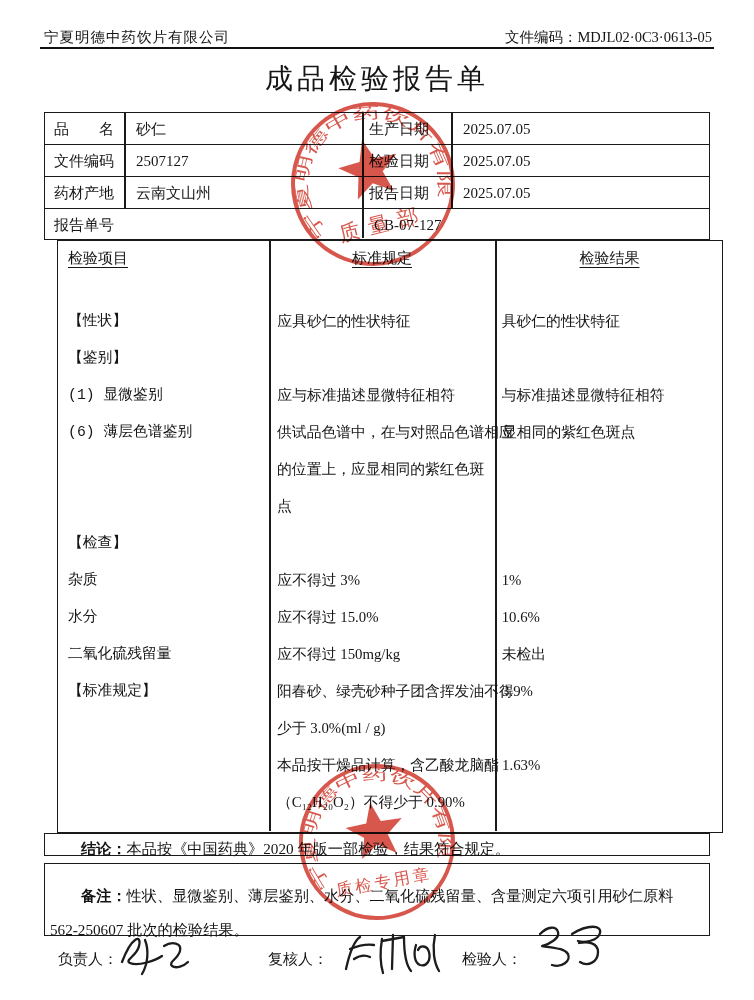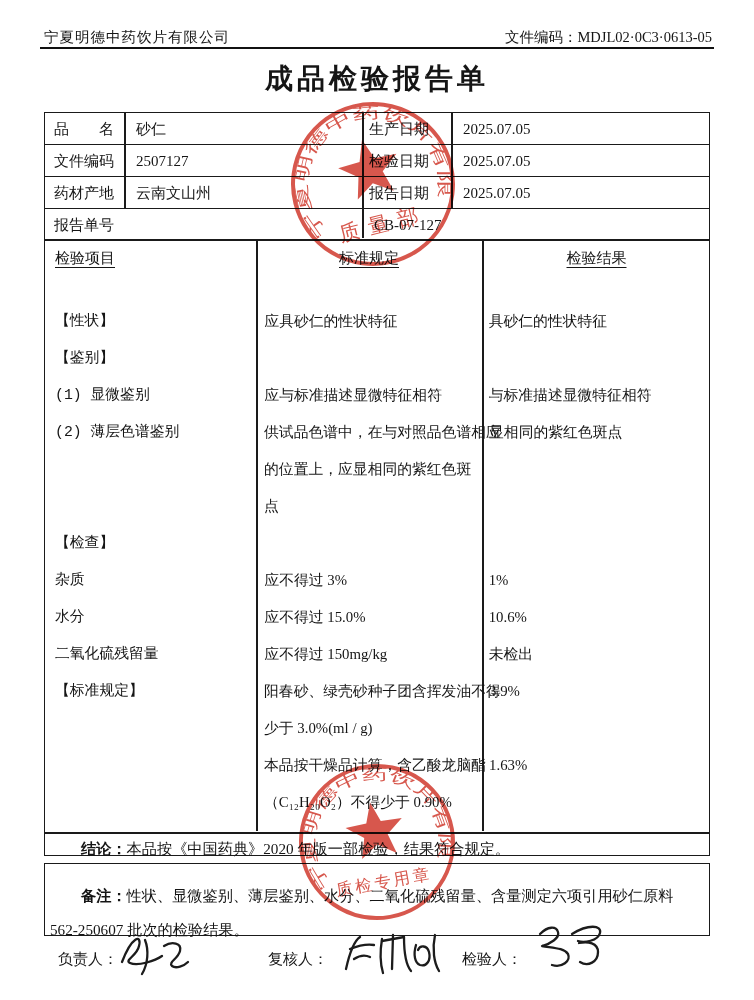--- a/index.html
+++ b/index.html
@@ -3,28 +3,28 @@
 <meta charset="utf-8">
 <style>
   html,body{margin:0;padding:0;background:#888;}
   .page{position:relative;width:754px;height:1000px;background:#ffffff;margin:0 auto;
         font-family:"Liberation Serif", serif;color:#151515;overflow:hidden;}
   .abs{position:absolute;}
   
   .hdr-company{left:44px;top:28px;font-size:14.5px;letter-spacing:1px;}
   .hdr-code{right:42px;top:28px;font-size:14.5px;font-family:"Liberation Serif",serif;}
   .hdr-rule{left:40px;top:47px;width:674px;height:2px;background:#111;}
-  .title{left:0;top:60px;width:754px;text-align:center;font-size:28px;font-weight:bold;letter-spacing:4px;}
+  .title{left:0;top:60px;width:754px;text-align:center;font-size:28px;font-weight:normal;letter-spacing:4px;}
   
   .box{border:1.6px solid #1a1a1a;box-sizing:border-box;}
   .info-table{left:44px;top:112px;width:666px;height:128px;}
   .hline{position:absolute;left:0;width:100%;height:1.5px;background:#1a1a1a;}
   .vline{position:absolute;top:0;width:1.5px;background:#1a1a1a;}
   .cell{position:absolute;height:32px;line-height:32px;font-size:15px;white-space:nowrap;}
-  .main-table{left:44px;top:240px;width:666px;height:593px;}
+  .main-table{left:57px;top:240px;width:666px;height:593px;}
   .mt-head{position:absolute;top:8px;font-size:15px;}
   .mt-head span{text-decoration:underline;text-underline-offset:4px;}
   .mt-body{position:absolute;left:0;top:62px;width:100%;}
   .mt-row{display:flex;}
   .mt-c1{width:211px;padding-left:10px;box-sizing:border-box;font-family:Liberation Mono, monospace;}
   .mt-c2{width:226px;padding-left:9px;box-sizing:border-box;}
   .mt-c3{width:229px;padding-left:8px;box-sizing:border-box;}
   .mt-line{height:37px;line-height:37px;font-size:14.8px;white-space:nowrap;}
   .concl-row{left:44px;top:833px;width:666px;height:23px;line-height:29px;font-size:15.2px;padding-left:36px;white-space:nowrap;}
   .remark-row{left:44px;top:862.5px;width:666px;height:73px;font-size:15.2px;}
@@ -110,21 +110,21 @@
           </div>
           <div class="mt-c2">
             <div class="mt-line">应与标准描述显微特征相符</div>
           </div>
           <div class="mt-c3">
             <div class="mt-line">与标准描述显微特征相符</div>
           </div>
         </div>
         <div class="mt-row" style="height: 111px;">
           <div class="mt-c1">
-            <div class="mt-line">(2) 薄层色谱鉴别</div>
+            <div class="mt-line">(6) 薄层色谱鉴别</div>
           </div>
           <div class="mt-c2">
             <div class="mt-line">供试品色谱中，在与对照品色谱相应</div>
             <div class="mt-line">的位置上，应显相同的紫红色斑</div>
             <div class="mt-line">点</div>
           </div>
           <div class="mt-c3">
             <div class="mt-line">显相同的紫红色斑点</div>
           </div>
         </div>

